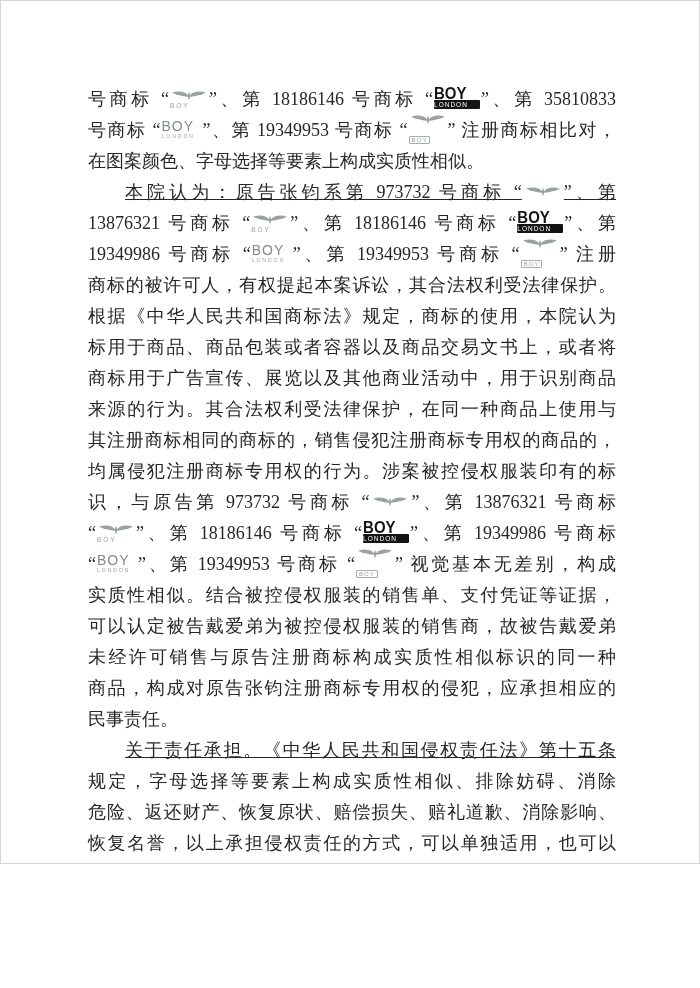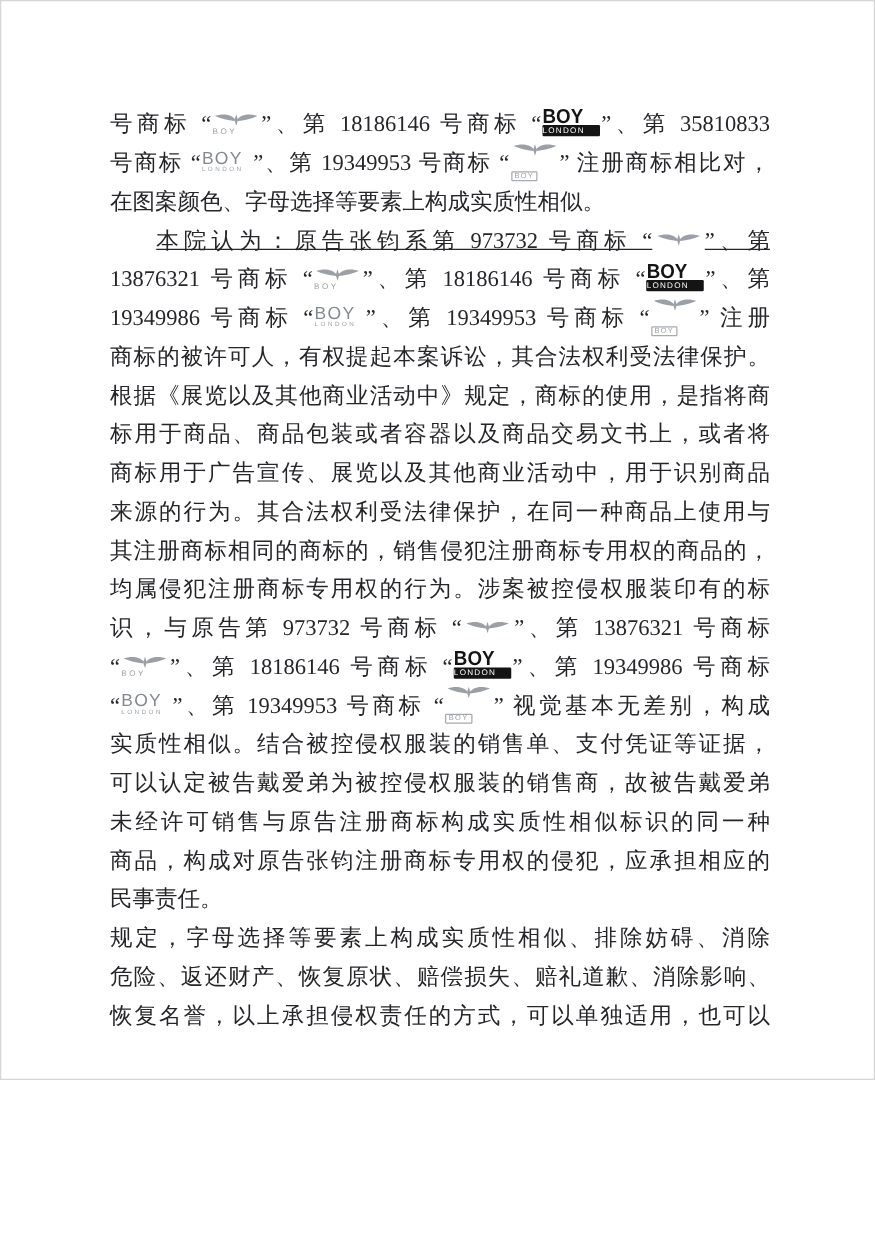--- a/index.html
+++ b/index.html
@@ -90,21 +90,21 @@
             <path d="M48 16 C40 5 20 1 2 8 C14 14 32 18 46 19 Z"></path>
             <path d="M52 16 C60 5 80 1 98 8 C86 14 68 18 54 19 Z"></path>
             <path d="M50 4 L46 17 L50 30 L54 17 Z"></path>
           </svg><span class="lg-sub">BOY</span></span><span>”、第 18186146 号商标 “</span><span class="lg lg-block"><span class="b-top">BOY</span><span class="b-bot">LONDON</span></span><span>”、第</span></div>
       <div class="line"><span>19349986 号商标 “</span><span class="lg lg-outline"><span class="o-top">BOY</span><span class="o-bot">LONDON</span></span><span>”、第 19349953 号商标 “</span><span class="lg lg-eagle-shield"><svg viewBox="0 0 100 34" width="36" height="12">
             <path d="M48 16 C40 5 20 1 2 8 C14 14 32 18 46 19 Z"></path>
             <path d="M52 16 C60 5 80 1 98 8 C86 14 68 18 54 19 Z"></path>
             <path d="M50 4 L46 17 L50 30 L54 17 Z"></path>
           </svg><span class="lg-sub boxed">BOY</span></span><span>” 注册</span></div>
       <div class="line"><span>商标的被许可人，有权提起本案诉讼，其合法权利受法律保护。</span></div>
-      <div class="line"><span>根据《展览以及其他商业活动中》规定，商标的使用，是指将商</span></div>
+      <div class="line"><span>根据《中华人民共和国商标法》规定，商标的使用，本院认为</span></div>
       <div class="line"><span>标用于商品、商品包装或者容器以及商品交易文书上，或者将</span></div>
       <div class="line"><span>商标用于广告宣传、展览以及其他商业活动中，用于识别商品</span></div>
       <div class="line"><span>来源的行为。其合法权利受法律保护，在同一种商品上使用与</span></div>
       <div class="line"><span>其注册商标相同的商标的，销售侵犯注册商标专用权的商品的，</span></div>
       <div class="line"><span>均属侵犯注册商标专用权的行为。涉案被控侵权服装印有的标</span></div>
       <div class="line"><span>识，与原告第 973732 号商标 “</span><span class="lg lg-eagle"><svg viewBox="0 0 100 34" width="36" height="12">
             <path d="M48 16 C40 5 20 1 2 8 C14 14 32 18 46 19 Z"></path>
             <path d="M52 16 C60 5 80 1 98 8 C86 14 68 18 54 19 Z"></path>
             <path d="M50 4 L46 17 L50 30 L54 17 Z"></path>
           </svg></span><span>”、第 13876321 号商标</span></div>
@@ -116,18 +116,19 @@
       <div class="line"><span>“</span><span class="lg lg-outline"><span class="o-top">BOY</span><span class="o-bot">LONDON</span></span><span>”、第 19349953 号商标 “</span><span class="lg lg-eagle-shield"><svg viewBox="0 0 100 34" width="36" height="12">
             <path d="M48 16 C40 5 20 1 2 8 C14 14 32 18 46 19 Z"></path>
             <path d="M52 16 C60 5 80 1 98 8 C86 14 68 18 54 19 Z"></path>
             <path d="M50 4 L46 17 L50 30 L54 17 Z"></path>
           </svg><span class="lg-sub boxed">BOY</span></span><span>” 视觉基本无差别，构成</span></div>
       <div class="line"><span>实质性相似。结合被控侵权服装的销售单、支付凭证等证据，</span></div>
       <div class="line"><span>可以认定被告戴爱弟为被控侵权服装的销售商，故被告戴爱弟</span></div>
       <div class="line"><span>未经许可销售与原告注册商标构成实质性相似标识的同一种</span></div>
       <div class="line"><span>商品，构成对原告张钧注册商标专用权的侵犯，应承担相应的</span></div>
       <div class="line para-end"><span>民事责任。</span></div>
+      <div class="line indent"><span>关于责任承担。《中华人民共和国侵权责任法》第十五条</span></div>
       <div class="line"><span>规定，字母选择等要素上构成实质性相似、排除妨碍、消除</span></div>
       <div class="line"><span>危险、返还财产、恢复原状、赔偿损失、赔礼道歉、消除影响、</span></div>
       <div class="line"><span>恢复名誉，以上承担侵权责任的方式，可以单独适用，也可以</span></div>
     </div>
   <div class="page-number">6</div>
 </div>
 
 </body></html>

